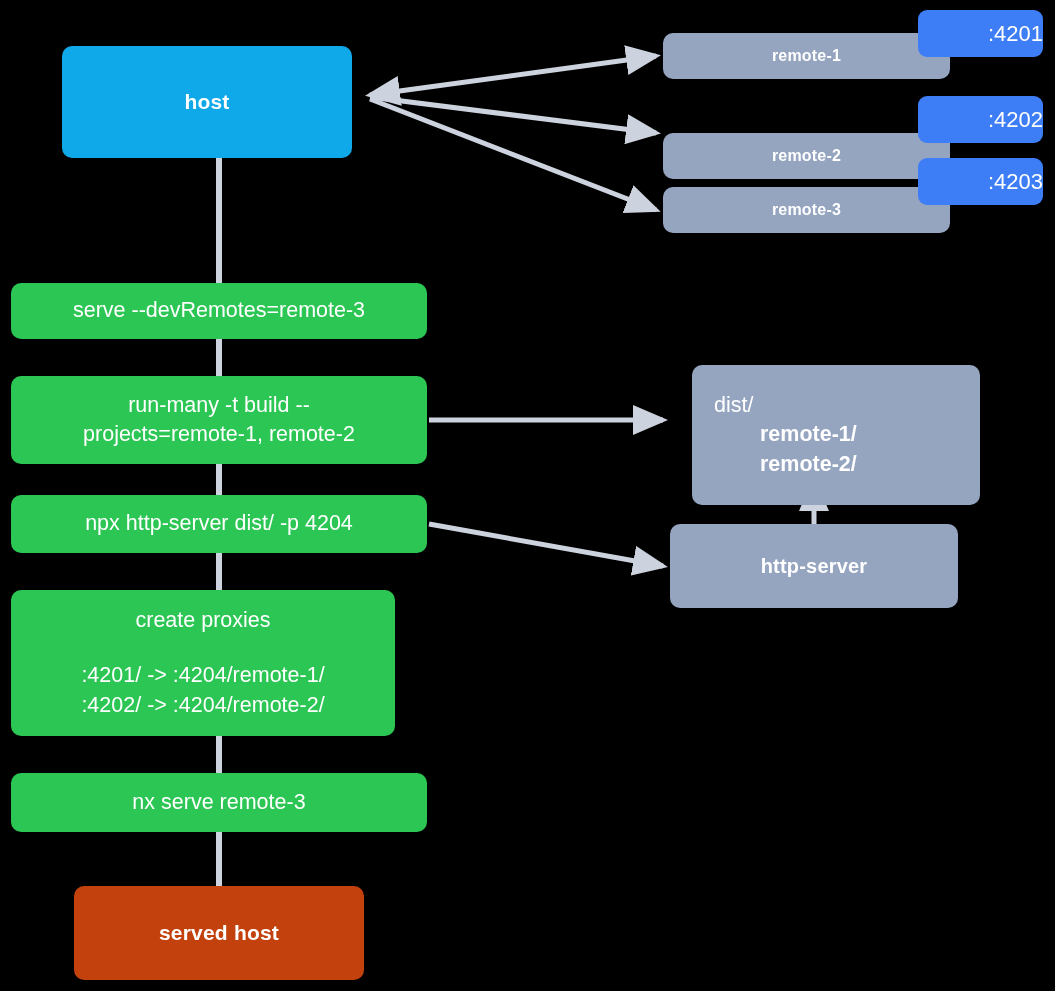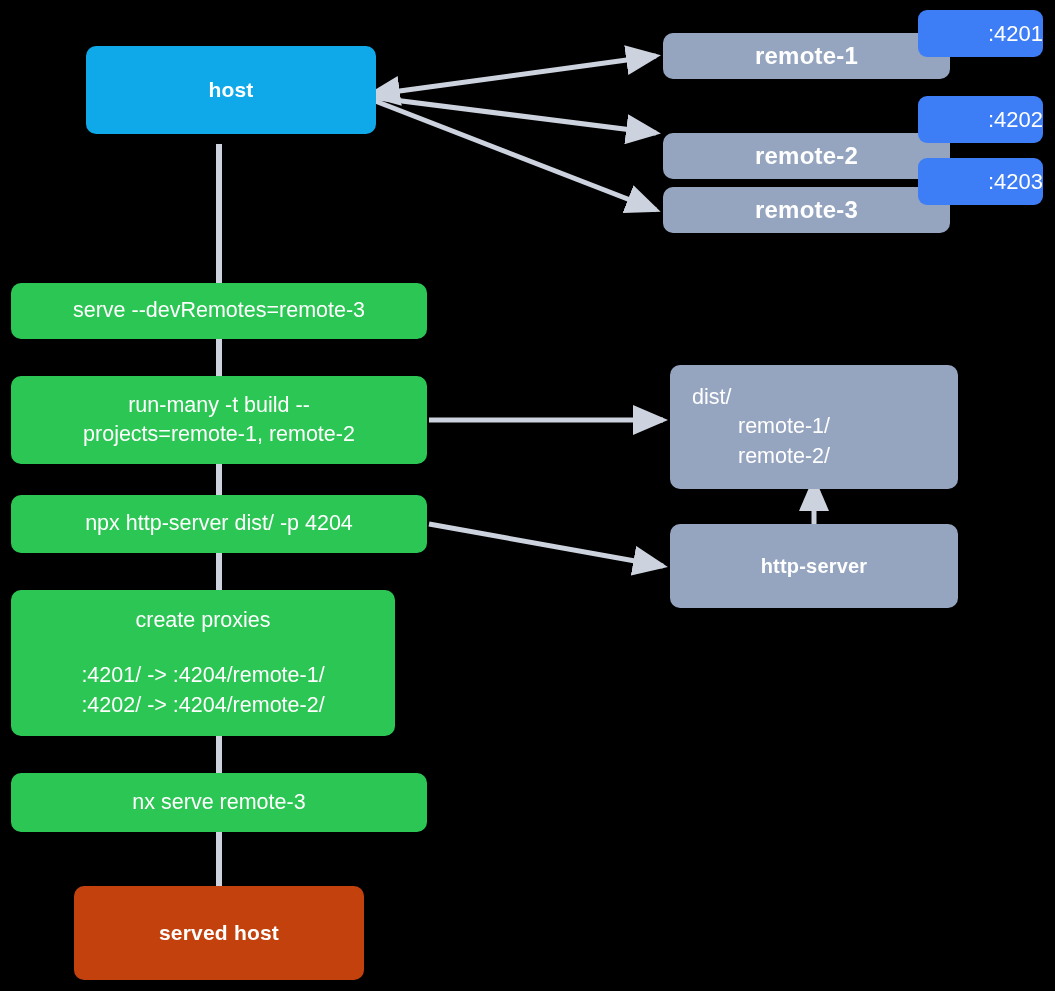--- a/index.html
+++ b/index.html
@@ -41,21 +41,21 @@
   }
   .node-cmd {
     background: #2BC653;
     font-weight: normal;
     font-size: 21.5px;
     padding: 6px 12px;
   }
   .node-remote {
     background: #95A5C0;
     font-weight: bold;
-    font-size: 24px;
+    font-size: 16px;
     letter-spacing: 0.2px;
   }
   .node-port {
     background: #3D7DF6;
     font-weight: normal;
     font-size: 22px;
     border-radius: 9px;
     z-index: 5;
     justify-content: flex-end;
   }
@@ -71,20 +71,21 @@
     background: #95A5C0;
     font-weight: bold;
     font-size: 20px;
     letter-spacing: 0.2px;
   }
   .stack-line {
     display: block;
   }
   .indent {
     padding-left: 46px;
+    font-weight: bold;
   }
   .cmd-title {
     display: block;
   }
   .cmd-gap {
     display: block;
     height: 26px;
   }
   svg.edges {
     position: absolute;
@@ -126,21 +127,21 @@
       <line x1="370" y1="99" x2="656" y2="210" marker-end="url(#arrowhead)"></line>
     </g>
 
     <line x1="429" y1="420" x2="663" y2="420" stroke="#CDD3DE" stroke-width="5" marker-end="url(#arrowhead)"></line>
 
     <line x1="429" y1="524" x2="663" y2="566" stroke="#CDD3DE" stroke-width="5" marker-end="url(#arrowhead)"></line>
 
     <line x1="814" y1="524" x2="814" y2="481" stroke="#CDD3DE" stroke-width="5" marker-end="url(#arrowhead)"></line>
   </svg>
 
-  <div class="node node-host" style="left:86px; top:46px; width:290px; height:88px;">
+  <div class="node node-host" style="left:62px; top:46px; width:290px; height:112px;">
     <span>host</span>
   </div>
 
   <div class="node node-remote" style="left:663px; top:33px; width:287px; height:46px;">
     <span>remote-1</span>
   </div>
   <div class="node node-remote" style="left:663px; top:110px; width:287px; height:46px;margin-top:23px;">
     <span>remote-2</span>
   </div>
   <div class="node node-remote" style="left:663px; top:187px; width:287px; height:46px;">
@@ -182,21 +183,21 @@
   </div>
 
   <div class="node node-cmd" style="left:11px; top:773px; width:416px; height:59px;">
     <span>nx serve remote-3</span>
   </div>
 
   <div class="node node-served" style="left:74px; top:886px; width:290px; height:94px;">
     <span>served host</span>
   </div>
 
-  <div class="node node-dist" style="left:670px; top:365px; width:288px; height:124px;">
+  <div class="node node-dist" style="left:692px; top:365px; width:288px; height:140px;">
     <span>
       <span class="stack-line">dist/</span>
       <span class="stack-line indent">remote-1/</span>
       <span class="stack-line indent">remote-2/</span>
     </span>
   </div>
 
   <div class="node node-httpserver" style="left:670px; top:524px; width:288px; height:84px;">
     <span>http-server</span>
   </div>

